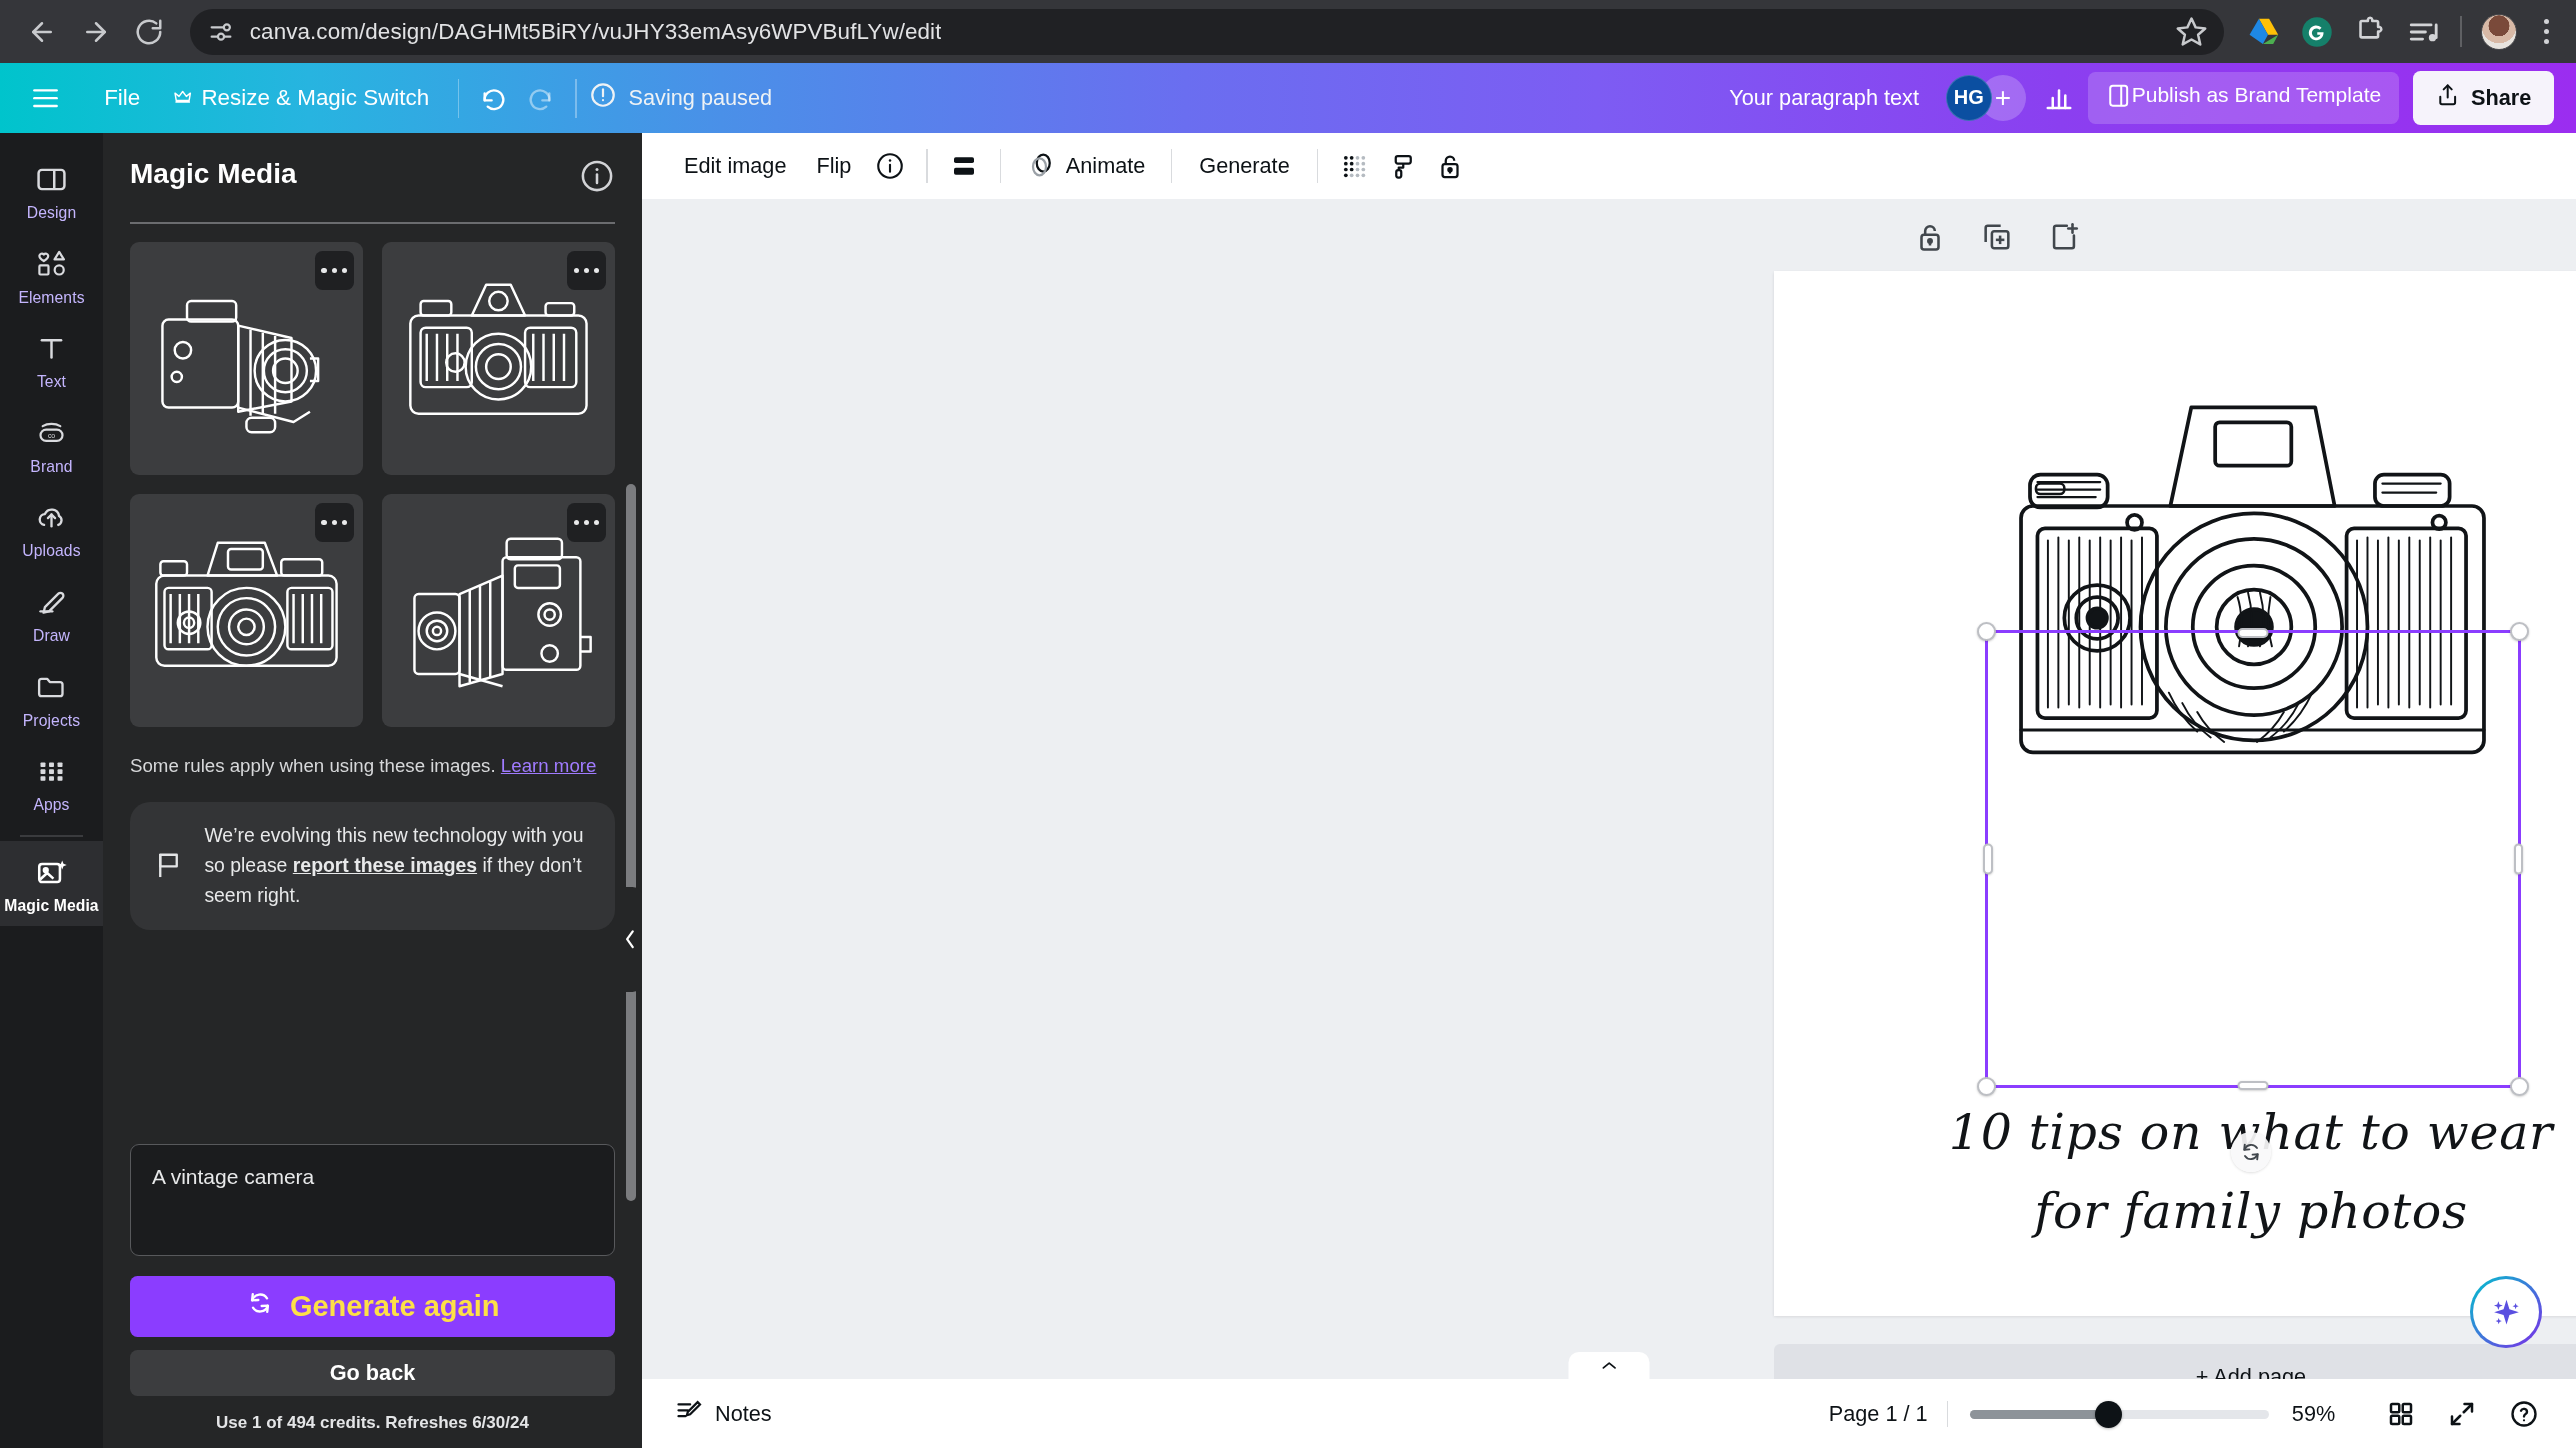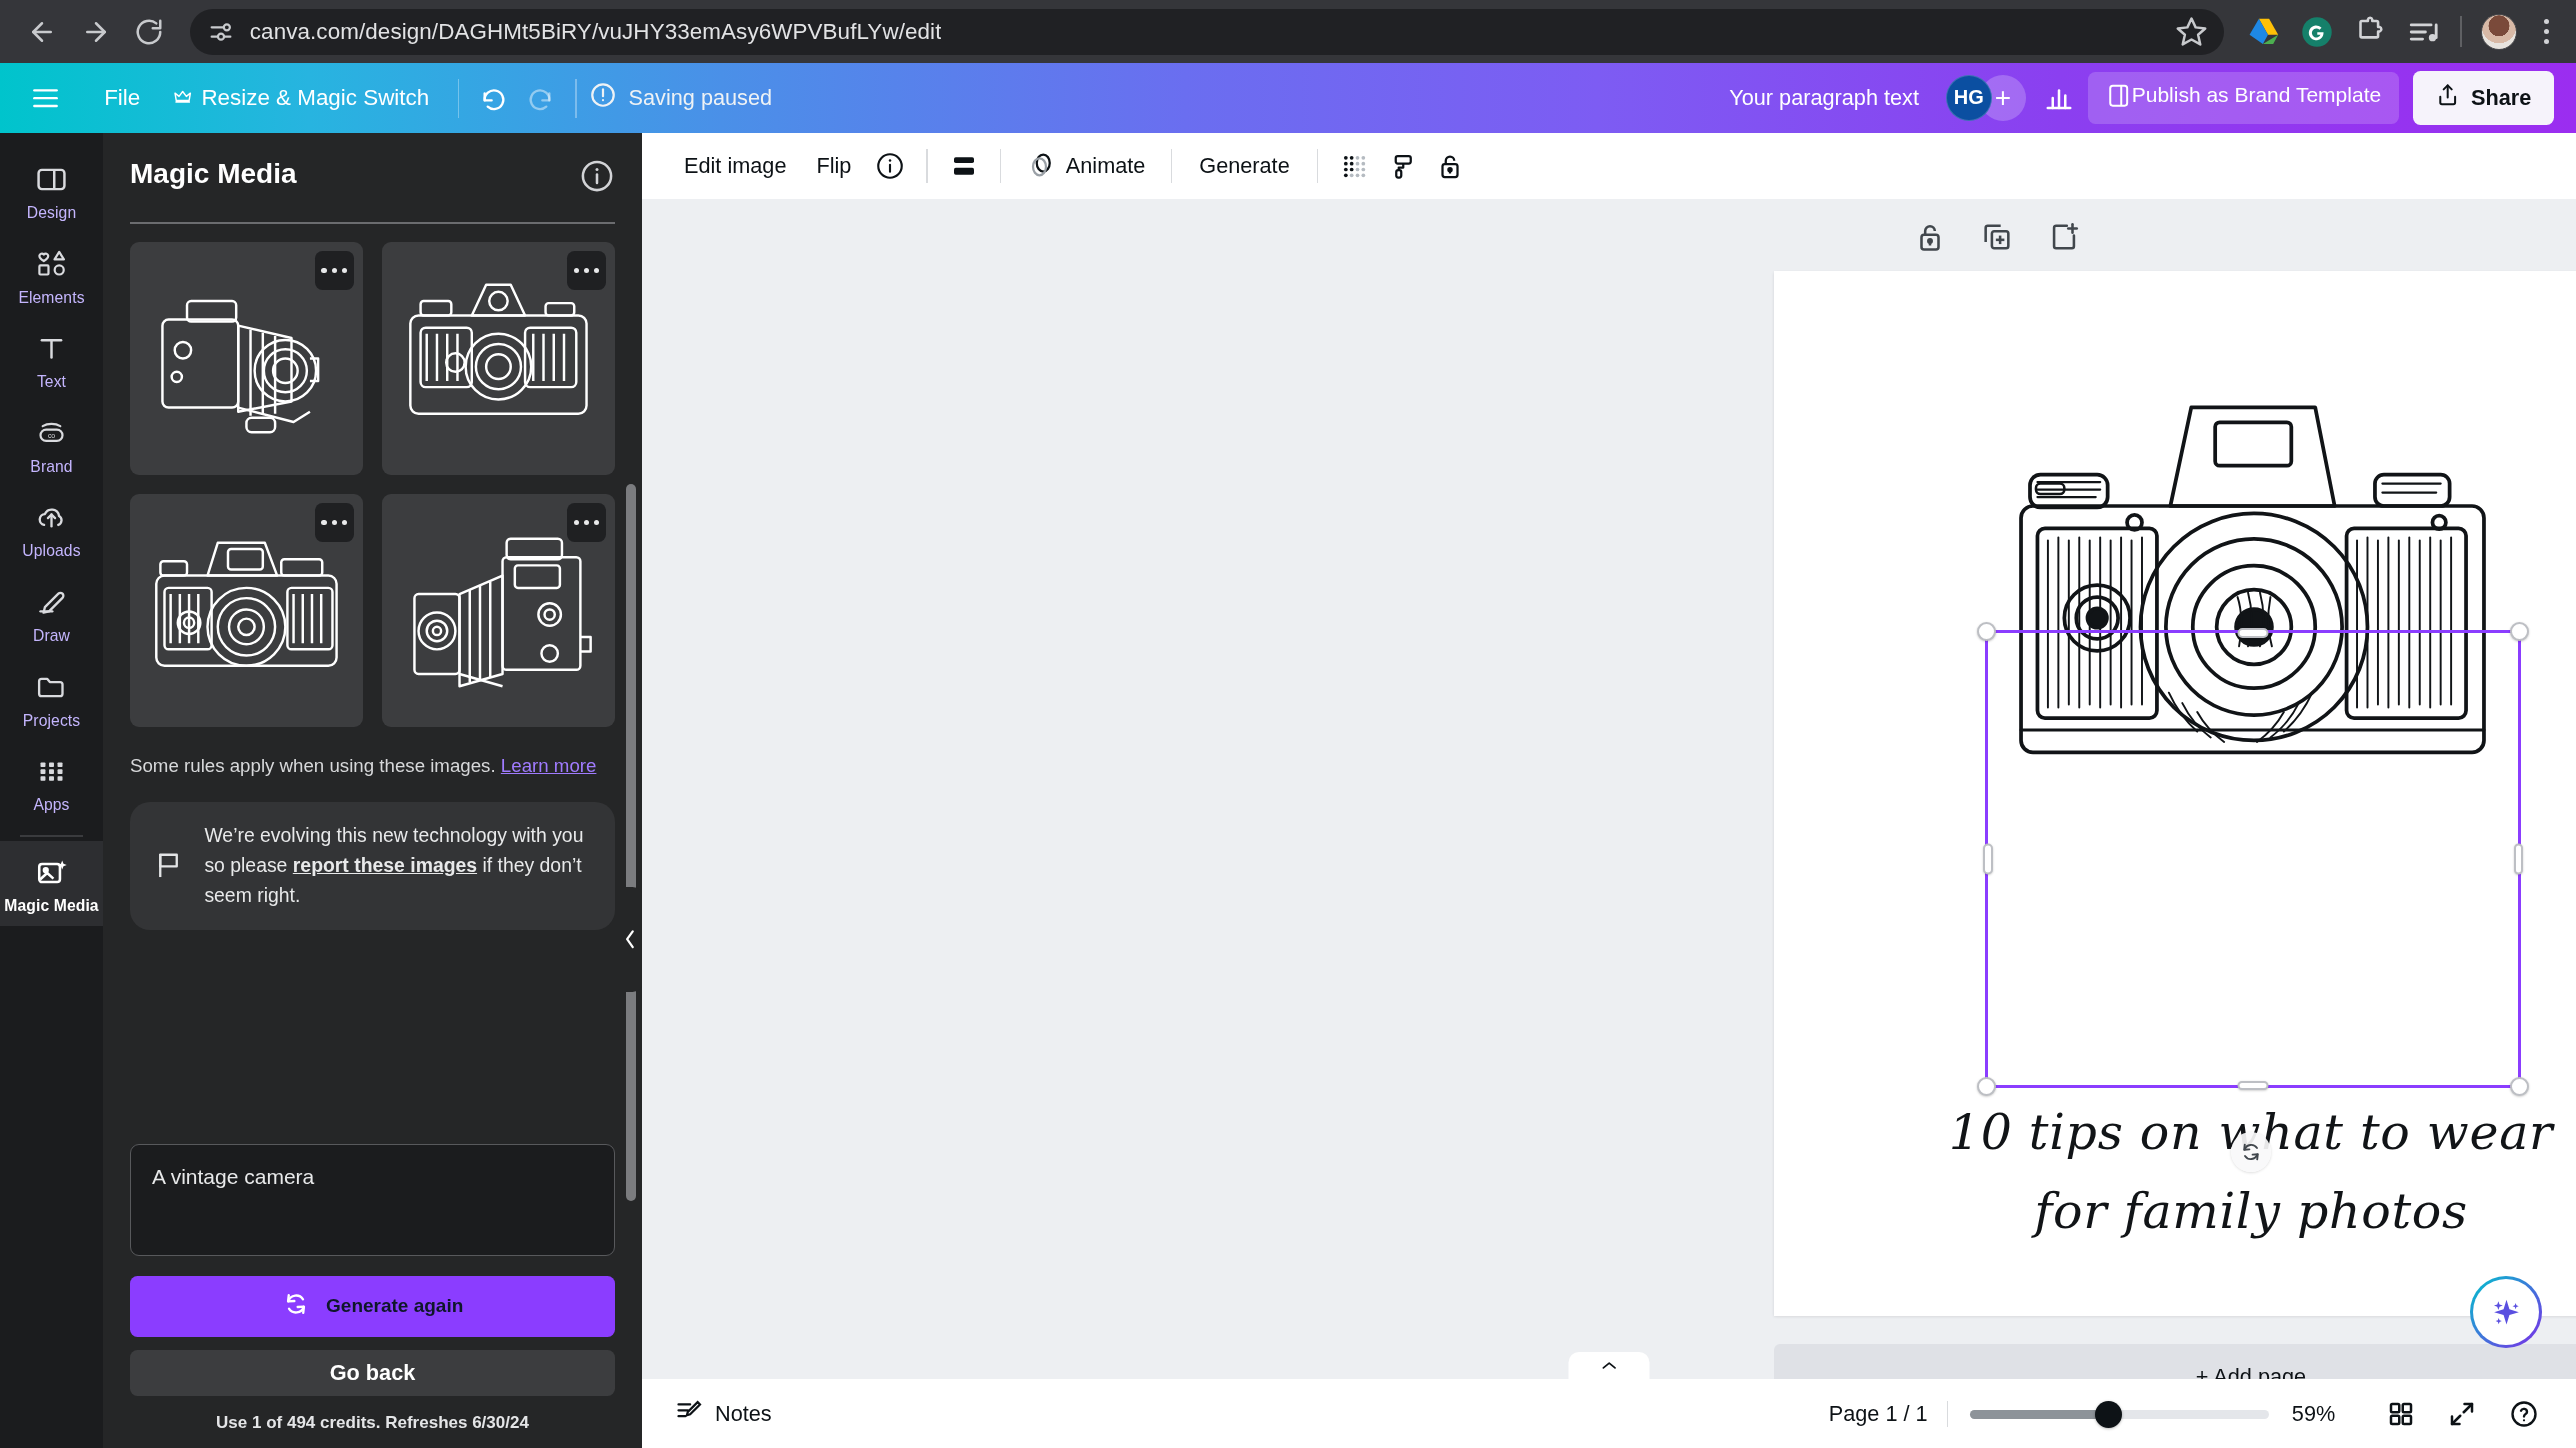--- a/index.html
+++ b/index.html
@@ -141,23 +141,23 @@
   }
   .notice-ico { width: 34px; height: 34px; flex: none; color: #e3e4e6; }
   .notice-txt { color: #e8e9ea; font-size: 19.4px; line-height: 1.54; }
   .notice-txt b { text-decoration: underline; font-weight: 700; }
   .panel-foot { padding: 0 27px 16.4px; background: #252627; }
   .prompt-box {
     background: #1b1c1e; border: 1.5px solid #58595c; border-radius: 9px;
     padding: 19.4px 21px; color: #e8e9ea; font-size: 21px; height: 112px; margin-top: 18px;
   }
   .btn-gen {
-    margin-top: 19.4px; background: #8b3dff; color: #0f172a; border-radius: 7.5px;
+    margin-top: 19.4px; background: #8b3dff; color: #fde047; border-radius: 7.5px;
     height: 61px; display: flex; align-items: center; justify-content: center;
-    gap: 16.4px; font-size: 19px; font-weight: 600;
+    gap: 16.4px; font-size: 29px; font-weight: 600;
   }
   .btn-back {
     margin-top: 13.4px; background: #3c3d3f; color: #fff; border-radius: 7.5px;
     height: 46px; display: flex; align-items: center; justify-content: center;
     font-size: 21.7px; font-weight: 600;
   }
   .credits { text-align: center; color: #e4e5e7; font-size: 17px; font-weight: 700; margin-top: 16.4px; }
   .panel-sb {
     position: absolute; right: 6px; top: 351px; width: 10.5px; height: 717px;
     background: #7b7c7f; border-radius: 6px;

